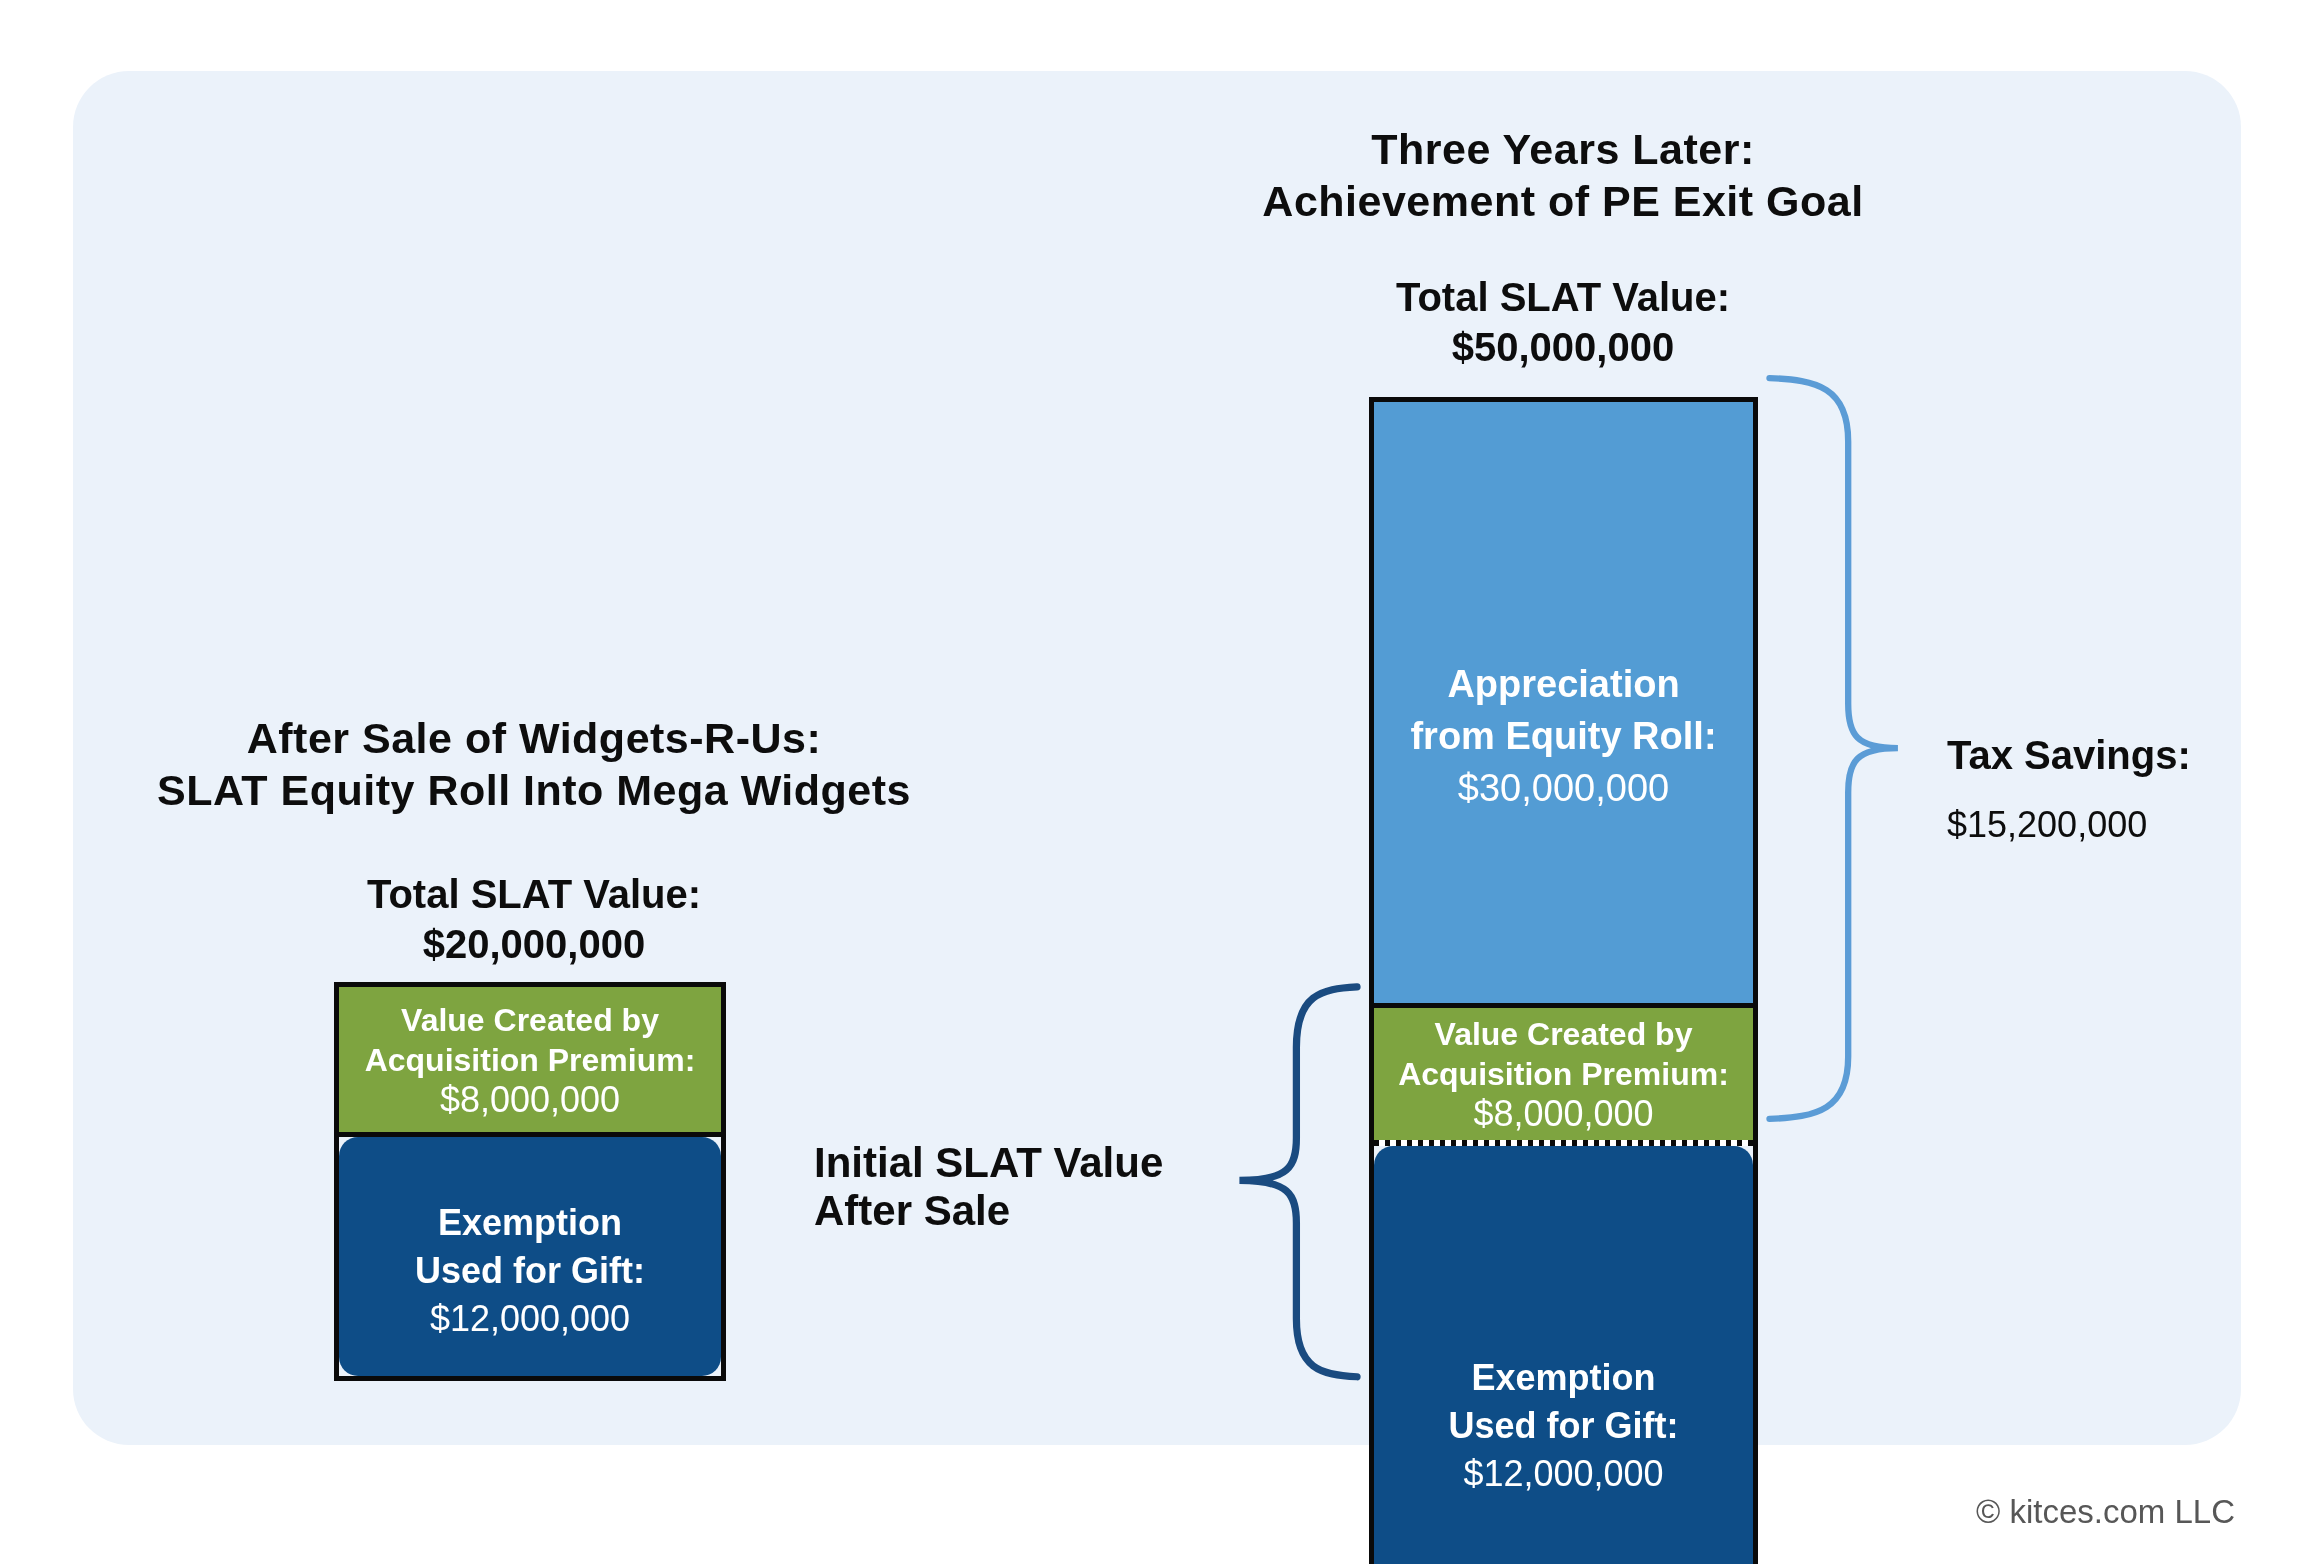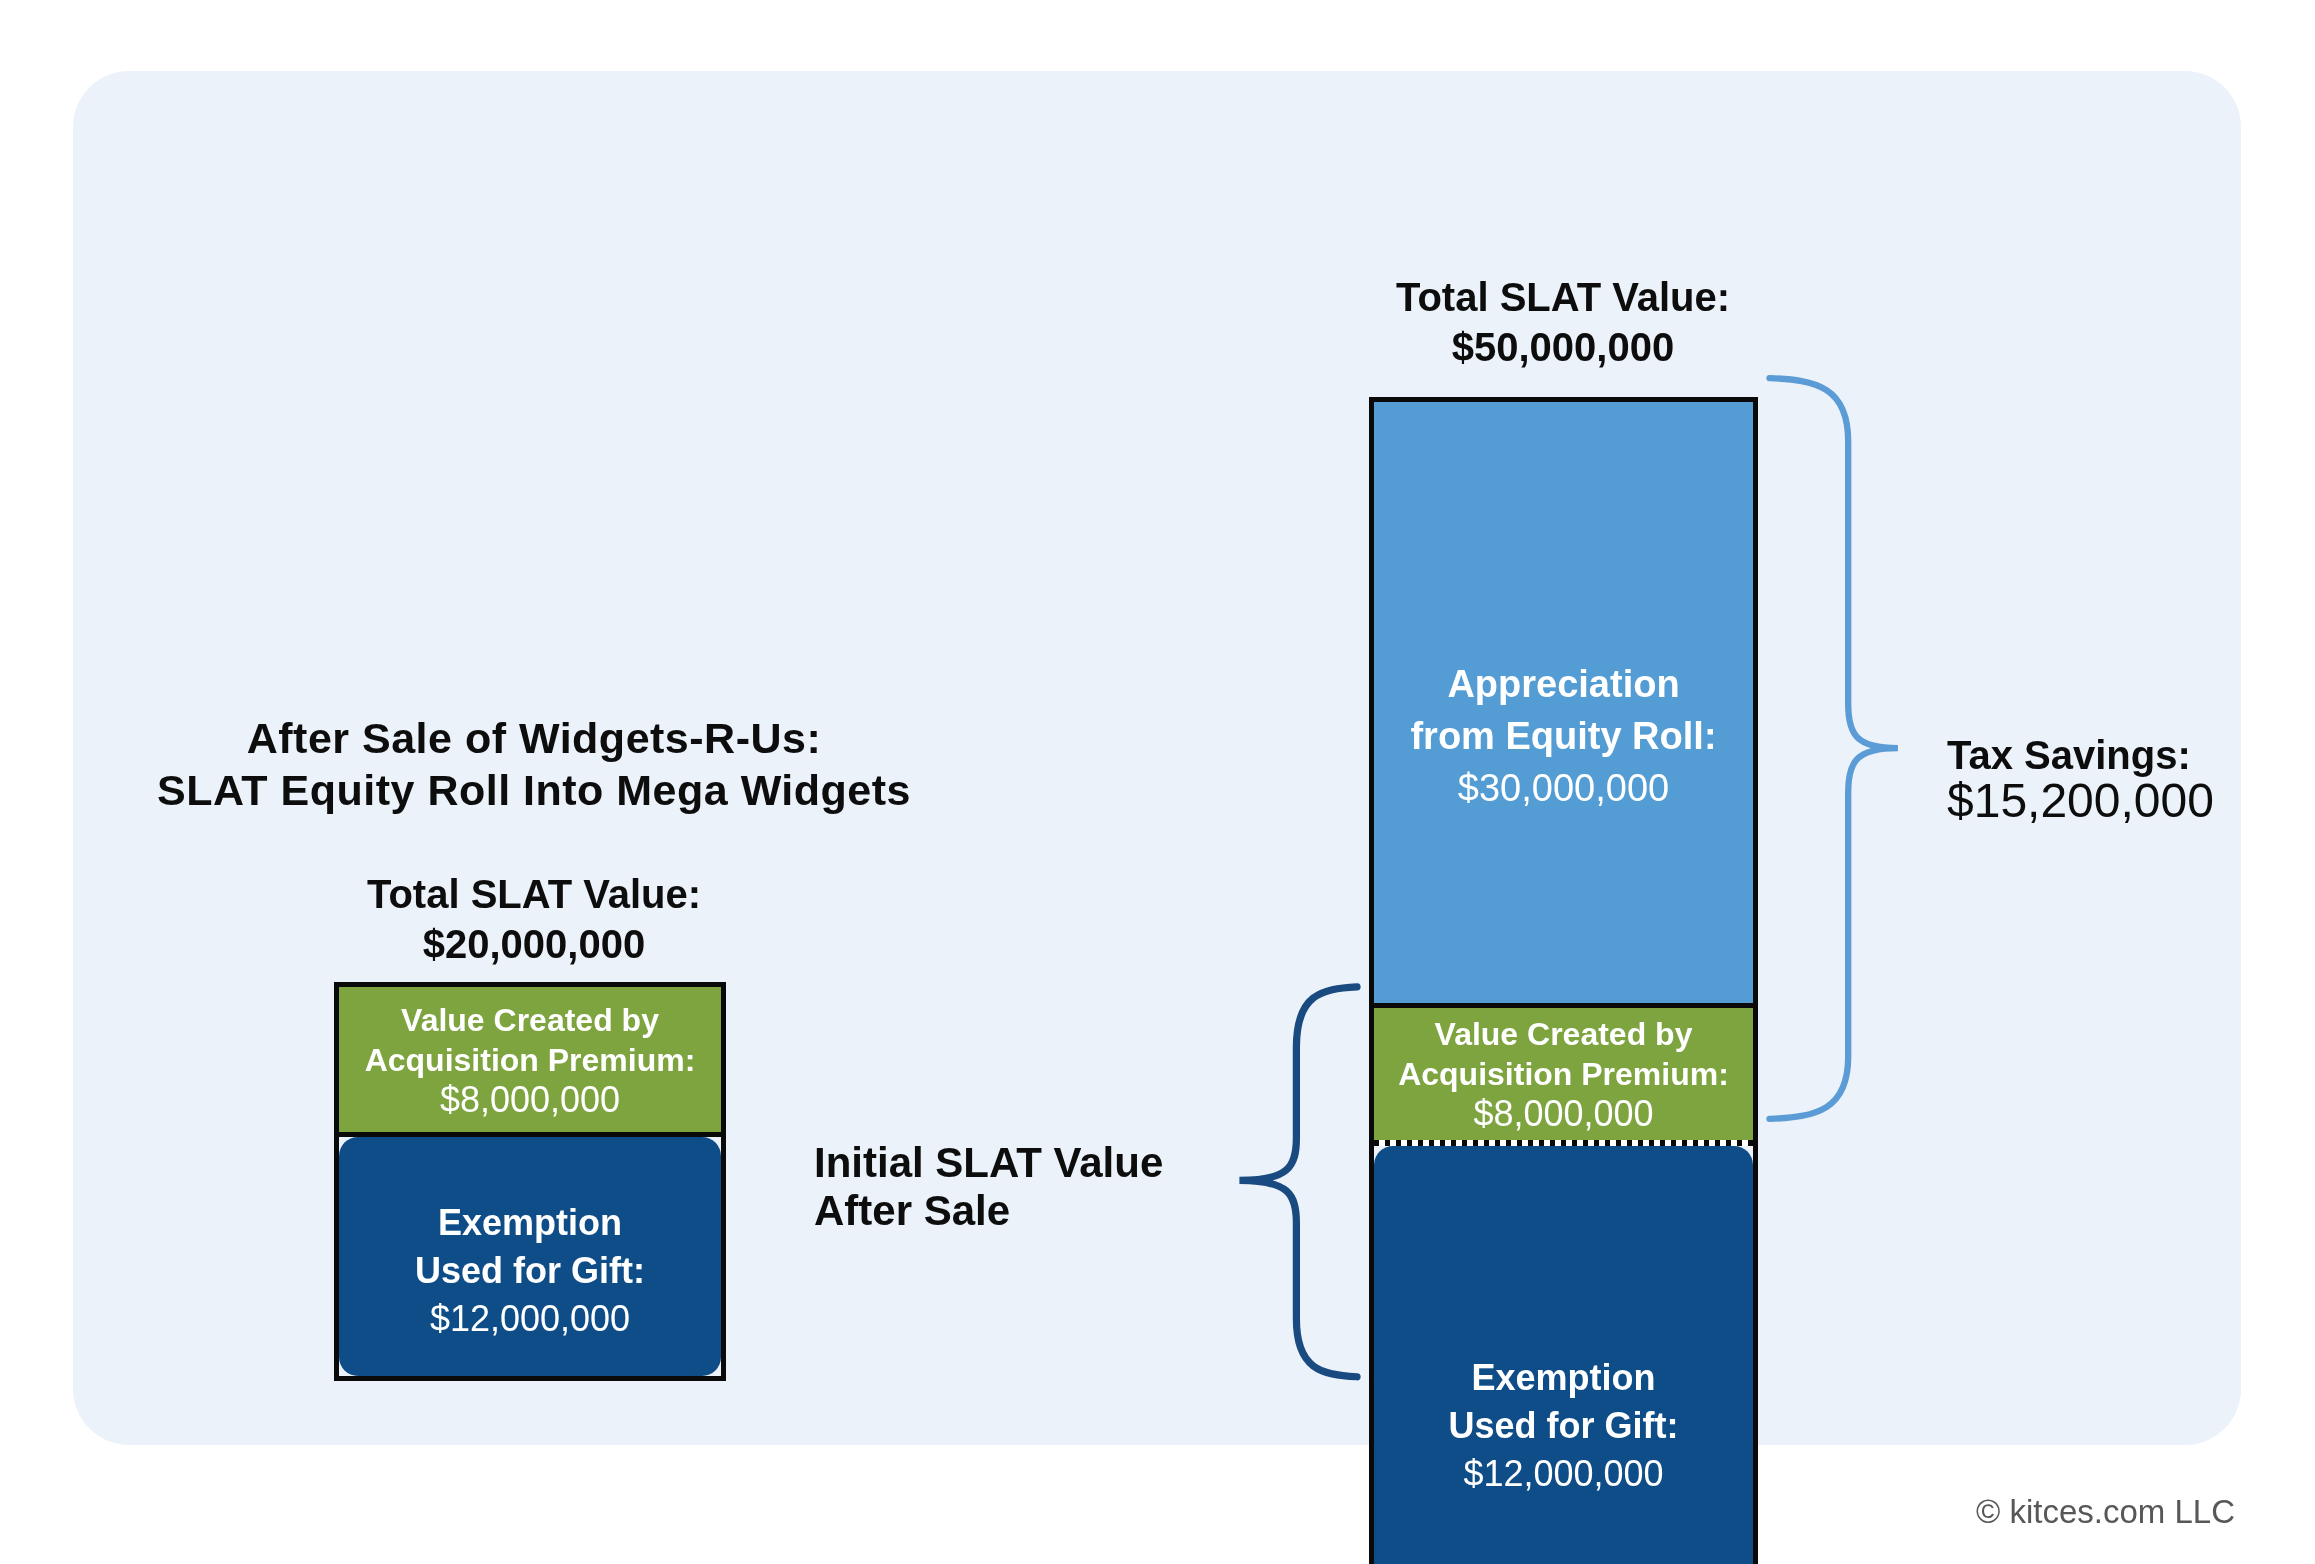--- a/index.html
+++ b/index.html
@@ -29,21 +29,21 @@
 
   .seg-big-label{font-size:38px;font-weight:700;line-height:52px;}
   .seg-big-value{font-size:38px;font-weight:400;line-height:52px;}
   .seg-mid-label{font-size:36px;font-weight:700;line-height:48px;}
   .seg-mid-value{font-size:36px;font-weight:400;line-height:48px;}
   .seg-sm-label{font-size:32px;font-weight:700;line-height:40px;}
   .seg-sm-value{font-size:36px;font-weight:400;line-height:40px;}
 
   .anno-left{font-size:42px;font-weight:700;line-height:48px;color:var(--text-black);text-align:left;}
   .anno-right-label{font-size:40px;font-weight:700;line-height:46px;color:var(--text-black);}
-  .anno-right-value{font-size:48px;font-weight:400;line-height:46px;color:var(--text-black);}
+  .anno-right-value{font-size:36px;font-weight:400;line-height:46px;color:var(--text-black);margin-top:24px;}
   .footer{font-size:33px;font-weight:400;color:var(--footer-gray);text-align:right;}
 
   svg.overlay{position:absolute;left:0;top:0;width:2316px;height:1564px;pointer-events:none;}
   .brace-blue{stroke:var(--brace-blue);stroke-width:7;fill:none;stroke-linecap:round;}
   .brace-navy{stroke:var(--brace-navy);stroke-width:8;fill:none;stroke-linecap:round;}
 </style>
 </head>
 <body>
 
 <div class="canvas">
@@ -65,20 +65,24 @@
       <div class="seg-sm-value">$8,000,000</div>
     </div>
     <div class="divider-solid"></div>
     <div class="seg seg-darkblue" style="flex:1;padding-top:29px;">
       <div class="seg-mid-label">Exemption</div>
       <div class="seg-mid-label">Used for Gift:</div>
       <div class="seg-mid-value">$12,000,000</div>
     </div>
   </div>
 
+  <div class="abs ctr" style="left:1156px;top:123px;width:814px;">
+    <div class="col-title">Three Years Later:</div>
+    <div class="col-title">Achievement of PE Exit Goal</div>
+  </div>
   <div class="abs ctr" style="left:1156px;top:244px;width:814px;">
     <div class="total-label">Total SLAT Value:</div>
     <div class="total-value">$50,000,000</div>
   </div>
 
   <div class="bar" style="left:1369px;top:397px;width:389px;height:1250px;">
     <div class="seg seg-lightblue" style="height:601px;padding-top:67px;">
       <div class="seg-big-label">Appreciation</div>
       <div class="seg-big-label">from Equity Roll:</div>
       <div class="seg-big-value">$30,000,000</div>

